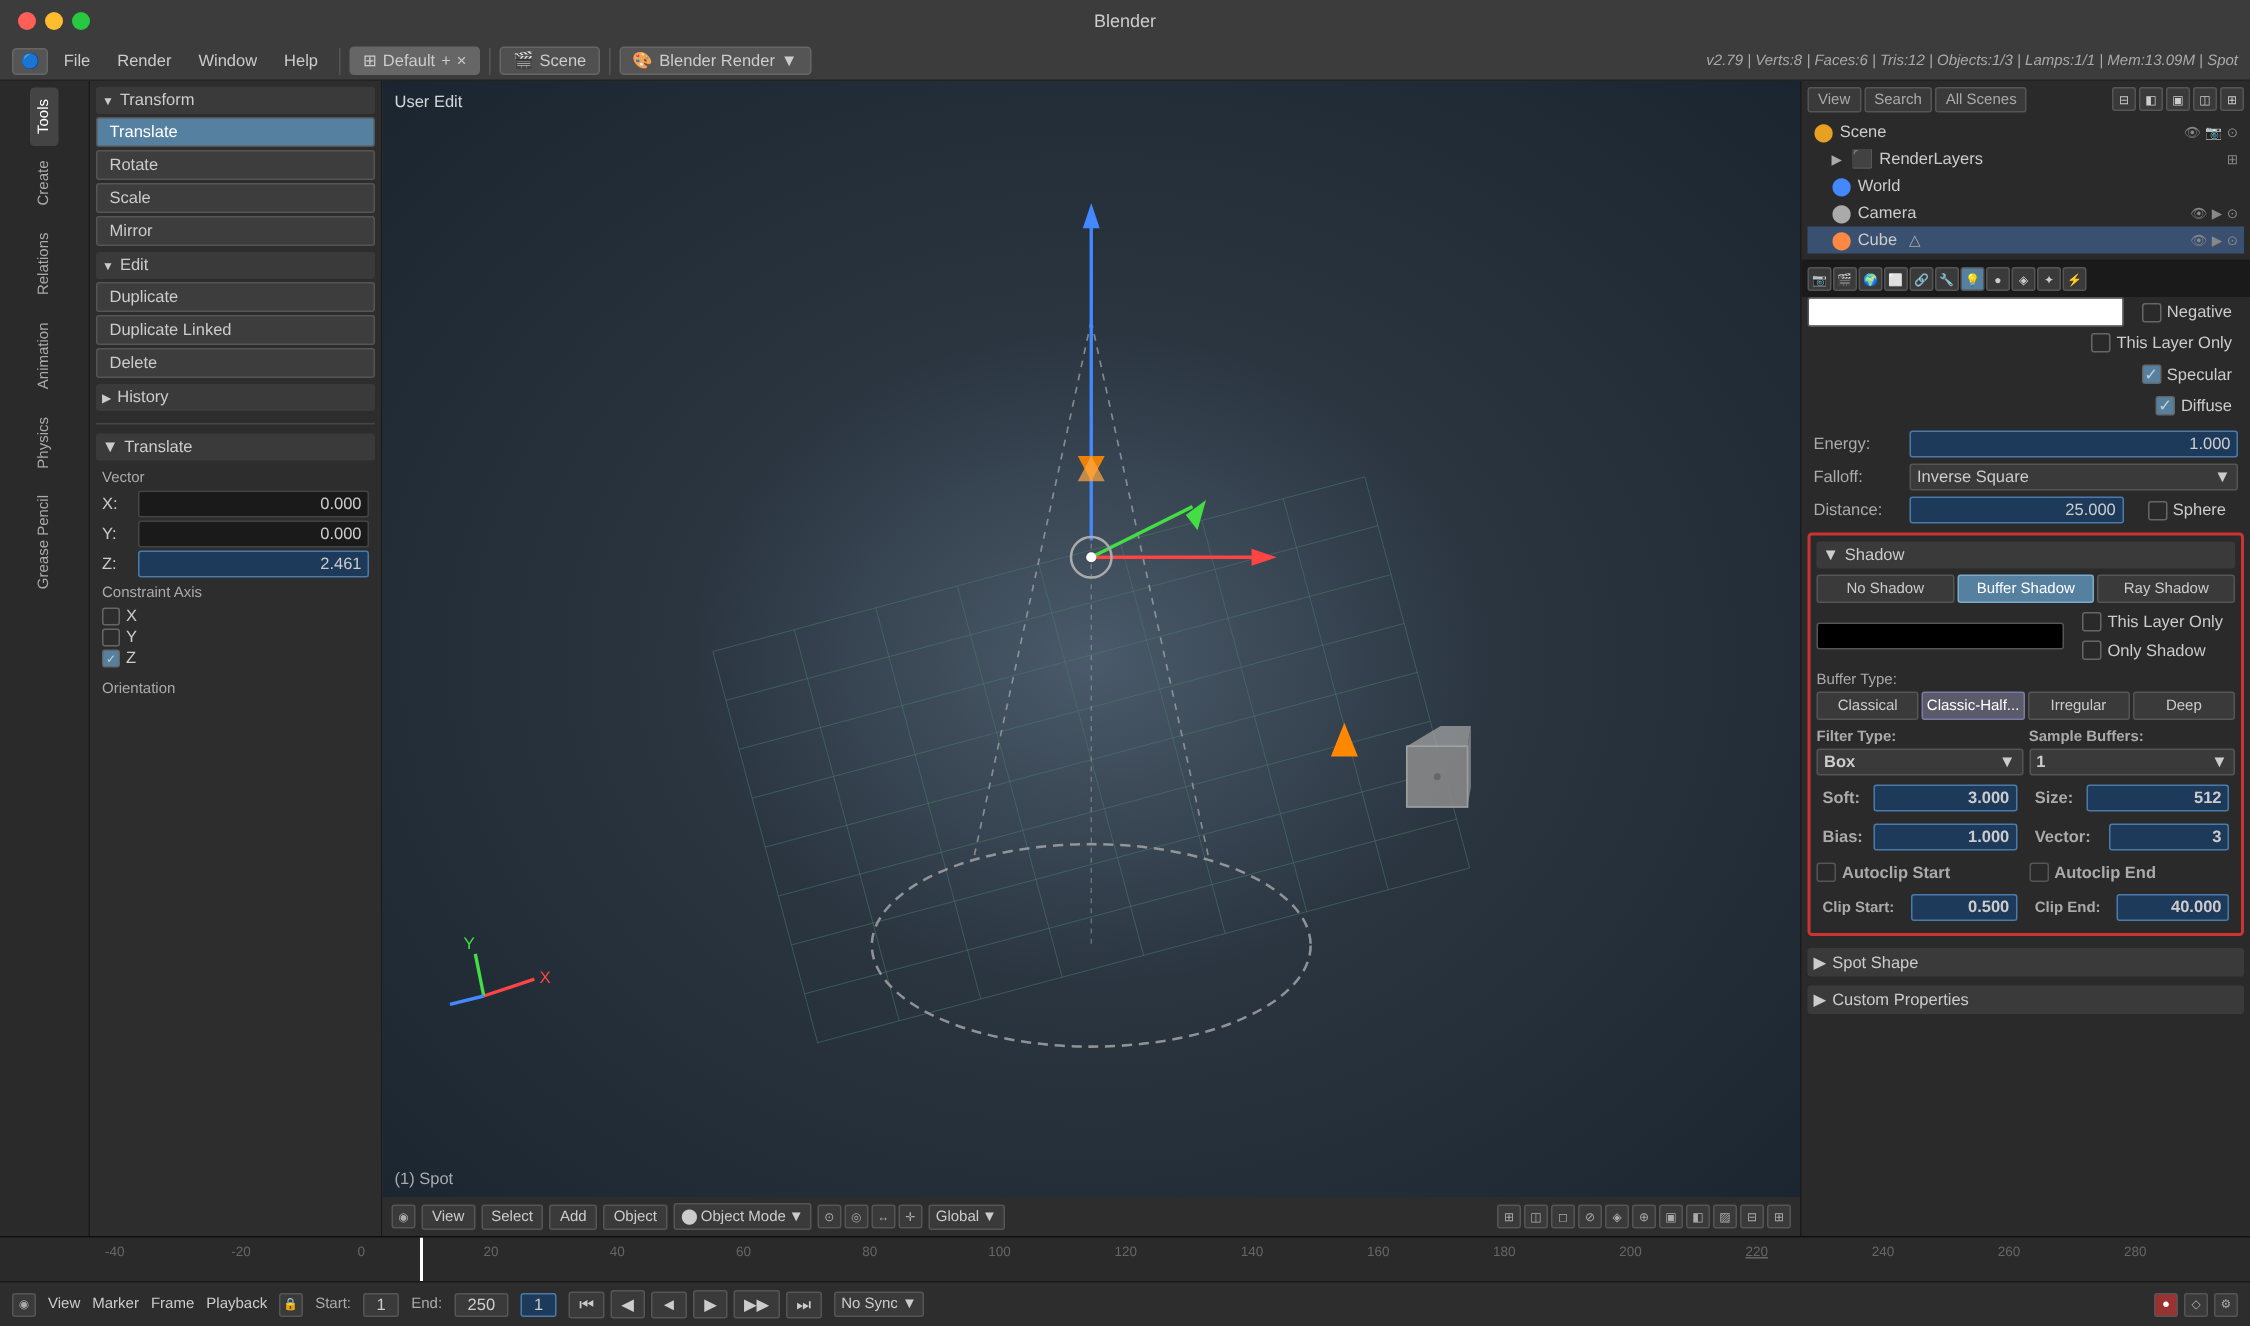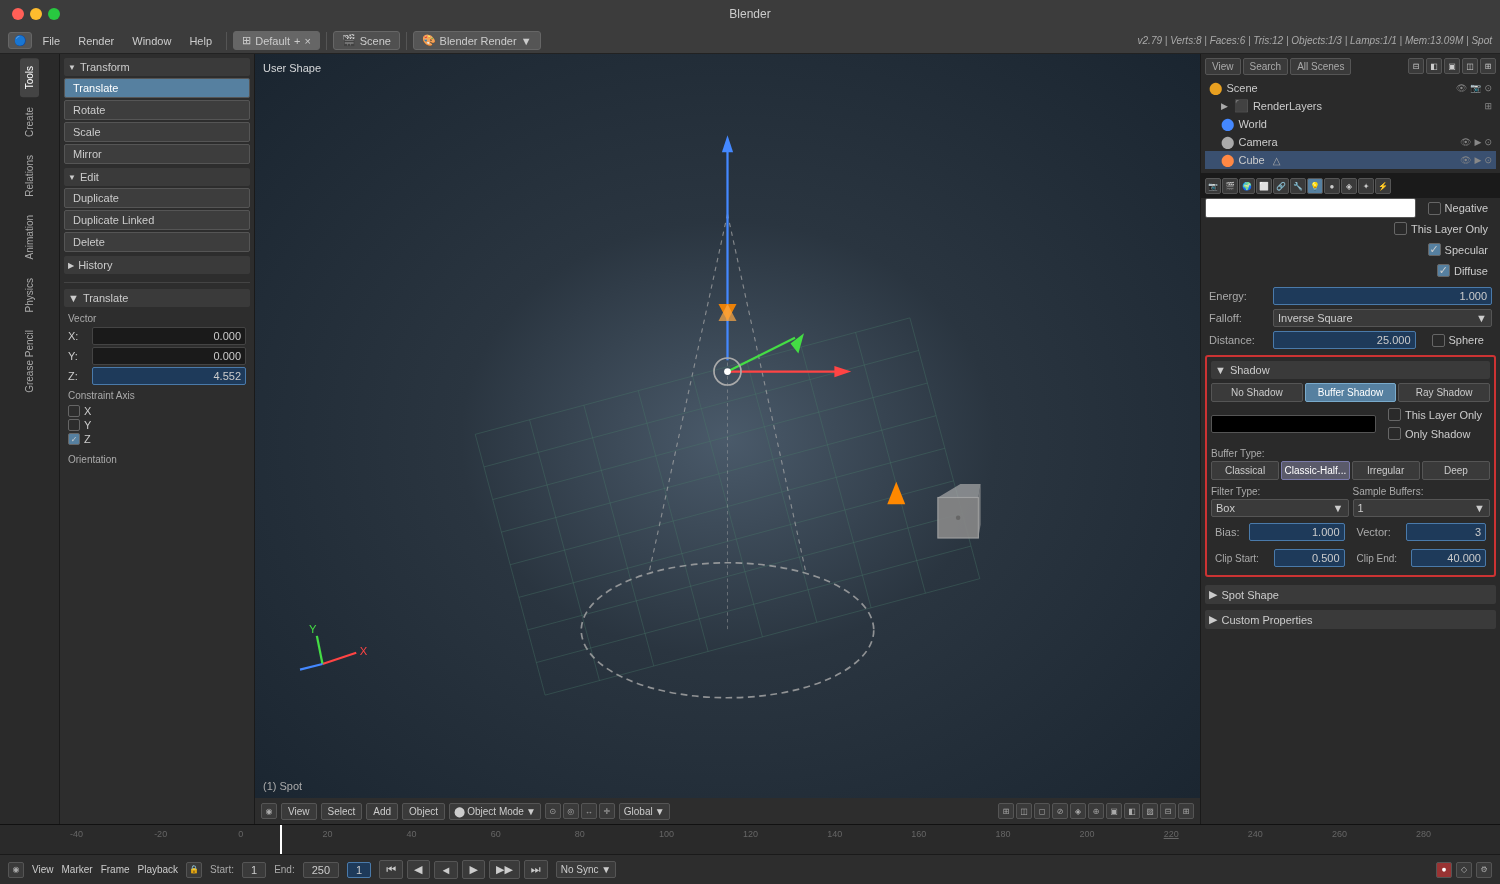--- a/index.html
+++ b/index.html
@@ -86,21 +86,21 @@
     .shadow-btn { flex: 1; padding: 3px 2px; background: #3a3a3a; border: 1px solid #555; border-radius: 2px; font-size: 10px; color: #ccc; cursor: pointer; text-align: center; }
     .shadow-btn.active { background: #5680a0; color: #fff; border-color: #7aabcc; }
 
     .shadow-color { height: 18px; background: #000; border: 1px solid #555; border-radius: 2px; flex: 1; margin-right: 4px; }
 
     .buffer-type-label { font-size: 10px; color: #aaa; padding: 2px 0; }
     .buffer-btns { display: flex; gap: 2px; margin-bottom: 2px; }
     .buffer-btn { flex: 1; padding: 3px 2px; background: #3a3a3a; border: 1px solid #555; border-radius: 2px; font-size: 10px; color: #ccc; cursor: pointer; text-align: center; }
     .buffer-btn.active { background: #5a5a6a; color: #fff; border-color: #7a7aaa; }
 
-    .two-col { display: flex; gap: 4px; }
+    .two-col { display: flex; gap: 4px; font-weight: bold; }
     .col-half { flex: 1; }
     .num-field-blue { background: #1e3a5a; border: 1px solid #4a7aaa; border-radius: 2px; padding: 2px 4px; font-size: 11px; color: #ccc; text-align: right; cursor: ew-resize; }
 
     .autoclip-row { display: flex; align-items: center; gap: 4px; padding: 2px 0; }
     .autoclip-cb { width: 13px; height: 13px; border: 1px solid #555; border-radius: 2px; background: #2a2a2a; }
     .autoclip-label { font-size: 11px; color: #aaa; flex: 1; }
 
     
     .collapsible-header { display: flex; align-items: center; gap: 4px; padding: 3px 4px; background: #3a3a3a; border-radius: 2px; margin: 4px 4px 2px; font-size: 11px; color: #ccc; cursor: pointer; }
 
@@ -211,21 +211,21 @@
       <div class="axis-row">
         <span class="axis-label">X:</span>
         <div class="axis-value">0.000</div>
       </div>
       <div class="axis-row">
         <span class="axis-label">Y:</span>
         <div class="axis-value">0.000</div>
       </div>
       <div class="axis-row">
         <span class="axis-label">Z:</span>
-        <div class="axis-value num-field-blue">4.552</div>
+        <div class="axis-value num-field-blue">2.461</div>
       </div>
       <div class="constraint-section">
         <div class="constraint-label">Constraint Axis</div>
         <div class="constraint-row">
           <div class="checkbox"></div>
           <span>X</span>
         </div>
         <div class="constraint-row">
           <div class="checkbox"></div>
           <span>Y</span>
@@ -235,21 +235,21 @@
           <span>Z</span>
         </div>
       </div>
       <div class="orientation-section">
         <div class="constraint-label">Orientation</div>
       </div>
     </div>
   </div>
 
   <div class="viewport">
-    <span class="viewport-label">User Shape</span>
+    <span class="viewport-label">User Edit</span>
     <div class="viewport-bg">
       <svg class="viewport-svg" viewBox="0 0 840 600" preserveAspectRatio="xMidYMid meet">
 
         <g transform="translate(420,360) rotate(-15,0,0)">
 
           <g stroke="#4a7a6a" stroke-width="0.5" opacity="0.6">
             <line x1="-200" y1="-120" x2="200" y2="-120"></line>
             <line x1="-200" y1="-90" x2="200" y2="-90"></line>
             <line x1="-200" y1="-60" x2="200" y2="-60"></line>
             <line x1="-200" y1="-30" x2="200" y2="-30"></line>
@@ -526,32 +526,60 @@
           <div class="prop-value-btn">
             <span>1</span>
             <span>▼</span>
           </div>
         </div>
       </div>
 
       <div class="two-col" style="padding:2px 0;">
         <div class="col-half">
           <div class="prop-row">
+            <span class="prop-label" style="width:30px;">Soft:</span>
+            <div class="num-field-blue" style="flex:1; padding:2px 4px;">3.000</div>
+          </div>
+        </div>
+        <div class="col-half">
+          <div class="prop-row">
+            <span class="prop-label" style="width:30px;">Size:</span>
+            <div class="num-field-blue" style="flex:1; padding:2px 4px;">512</div>
+          </div>
+        </div>
+      </div>
+      <div class="two-col" style="padding:2px 0;">
+        <div class="col-half">
+          <div class="prop-row">
             <span class="prop-label" style="width:30px;">Bias:</span>
             <div class="num-field-blue" style="flex:1; padding:2px 4px;">1.000</div>
           </div>
         </div>
         <div class="col-half">
           <div class="prop-row">
             <span class="prop-label" style="width:45px;">Vector:</span>
             <div class="num-field-blue" style="flex:1; padding:2px 4px;">3</div>
           </div>
         </div>
       </div>
 
+      <div class="two-col" style="padding:2px 0;">
+        <div class="col-half">
+          <div class="autoclip-row">
+            <div class="autoclip-cb"></div>
+            <span class="autoclip-label">Autoclip Start</span>
+          </div>
+        </div>
+        <div class="col-half">
+          <div class="autoclip-row">
+            <div class="autoclip-cb"></div>
+            <span class="autoclip-label">Autoclip End</span>
+          </div>
+        </div>
+      </div>
 
       <div class="two-col" style="padding:2px 0;">
         <div class="col-half">
           <div class="prop-row">
             <span class="prop-label" style="width:55px; font-size:10px;">Clip Start:</span>
             <div class="num-field-blue" style="flex:1; padding:2px 4px;">0.500</div>
           </div>
         </div>
         <div class="col-half">
           <div class="prop-row">

